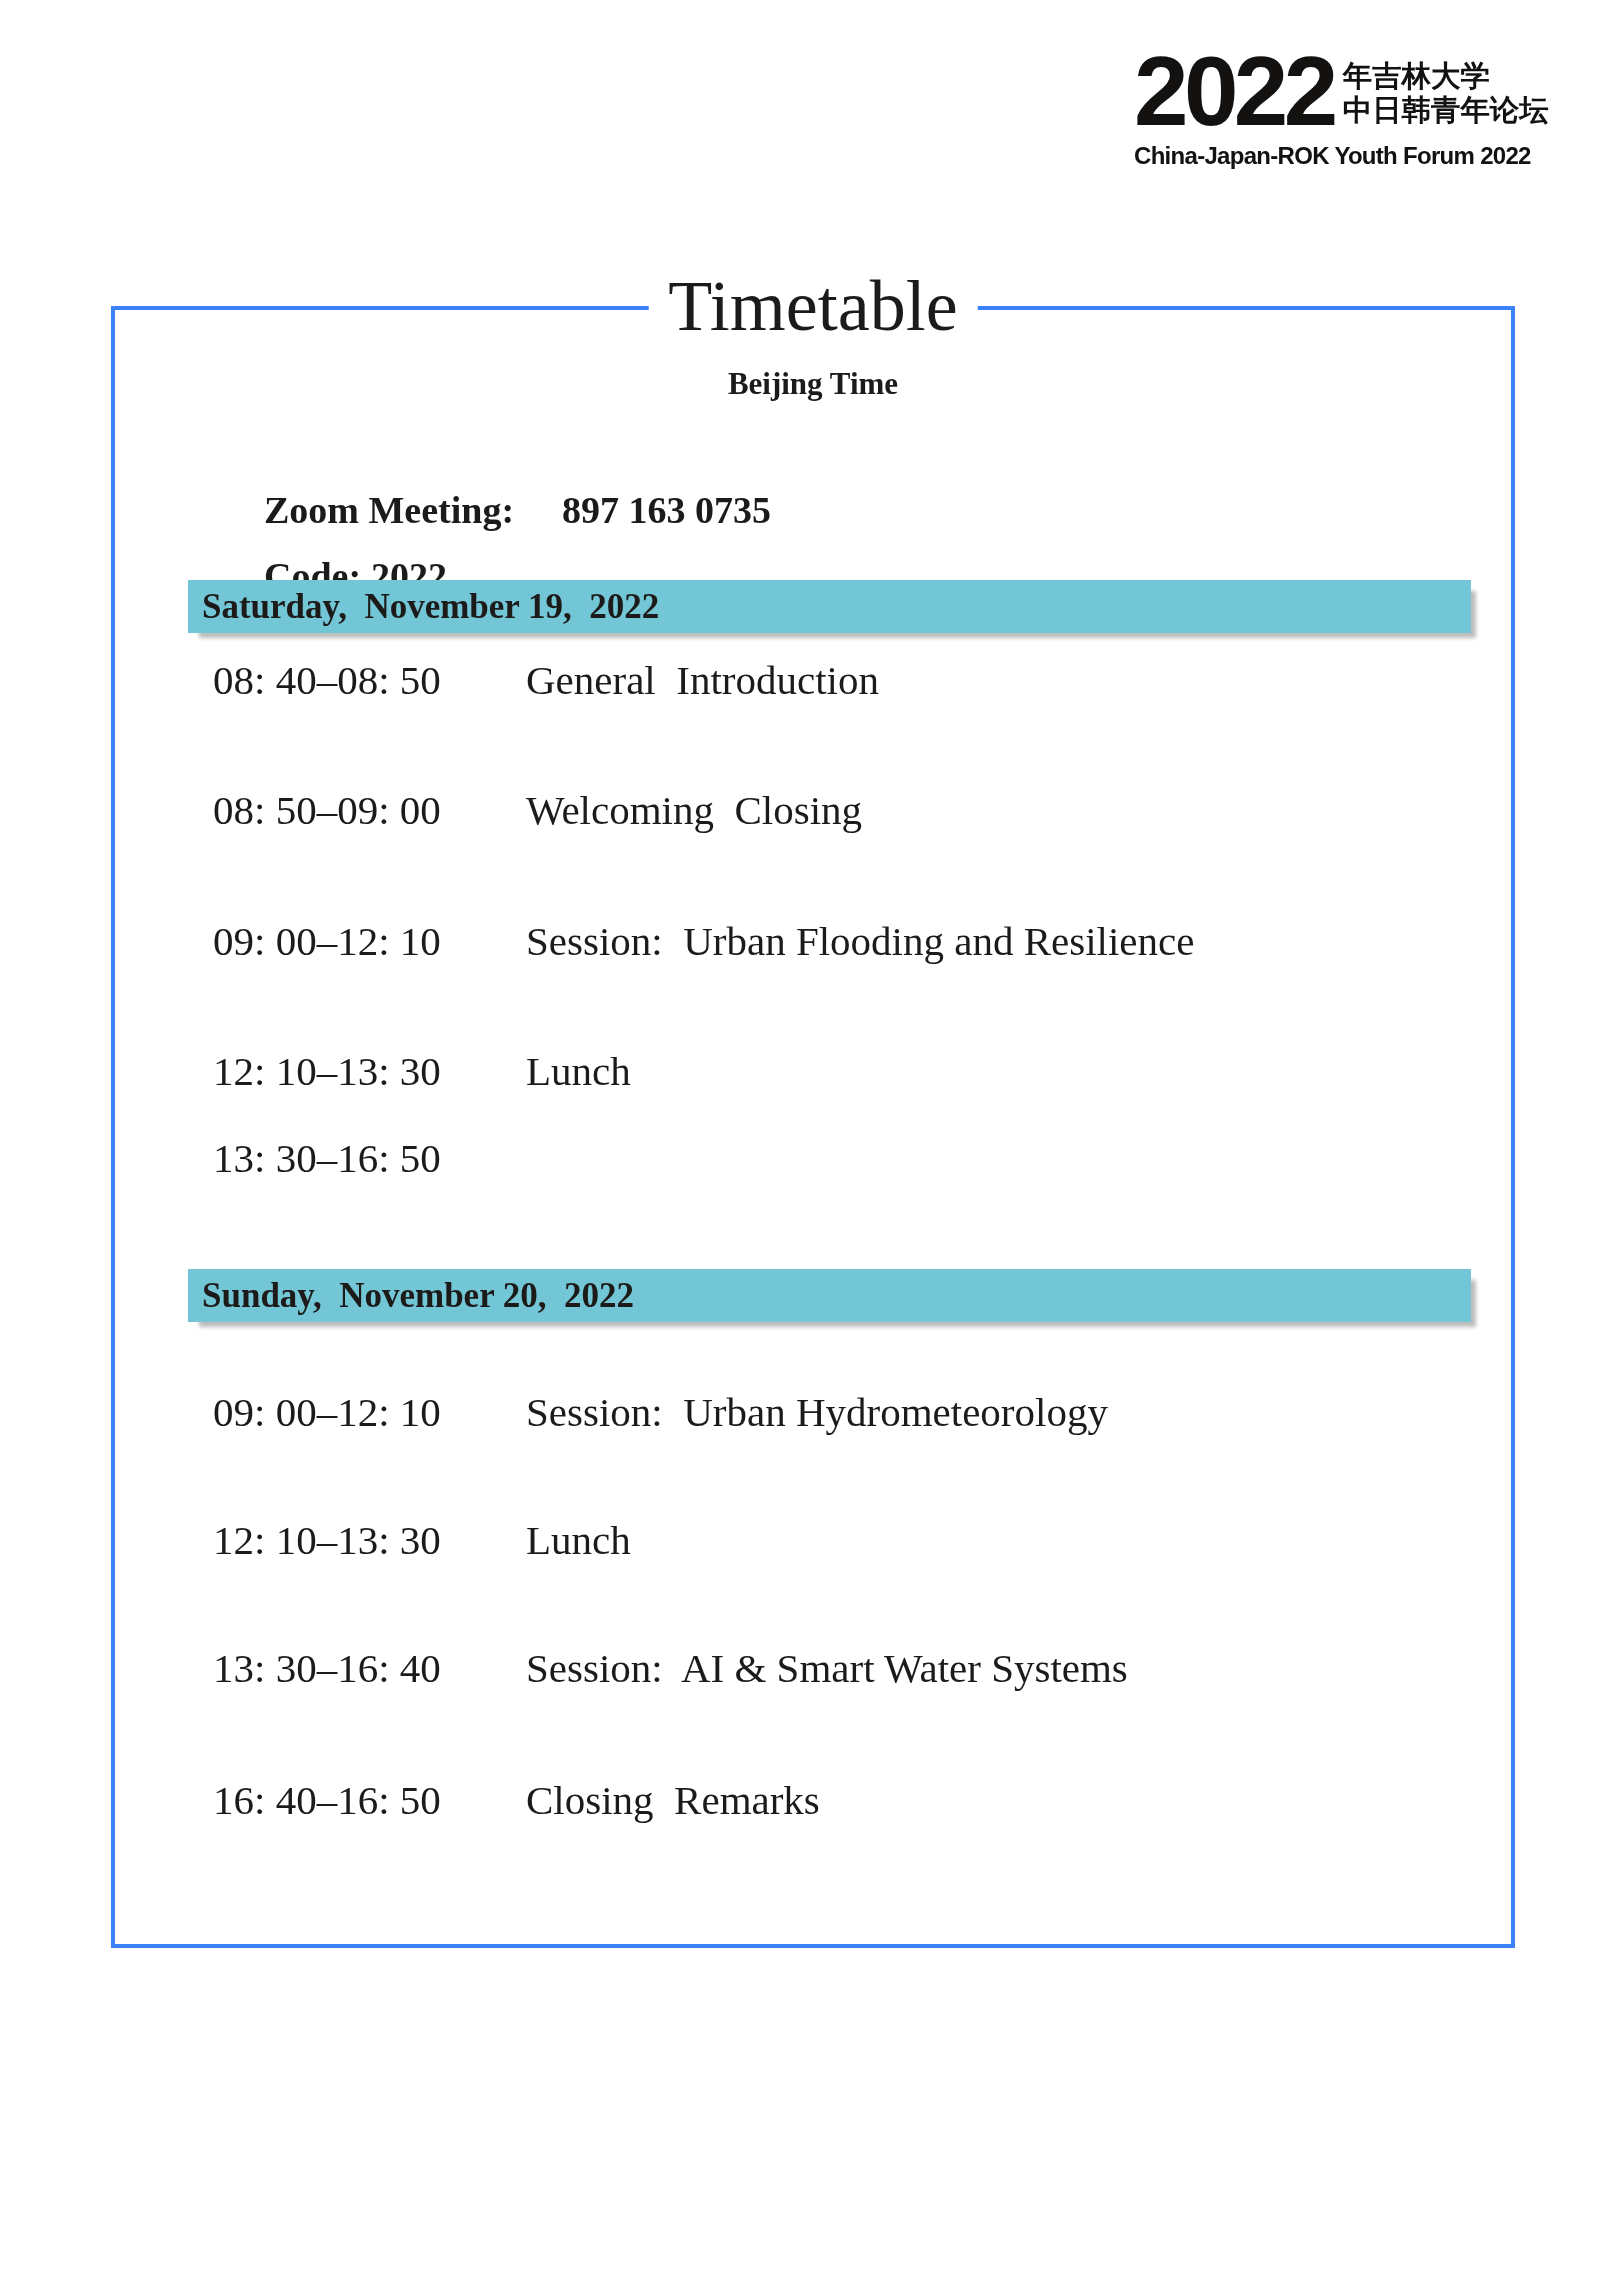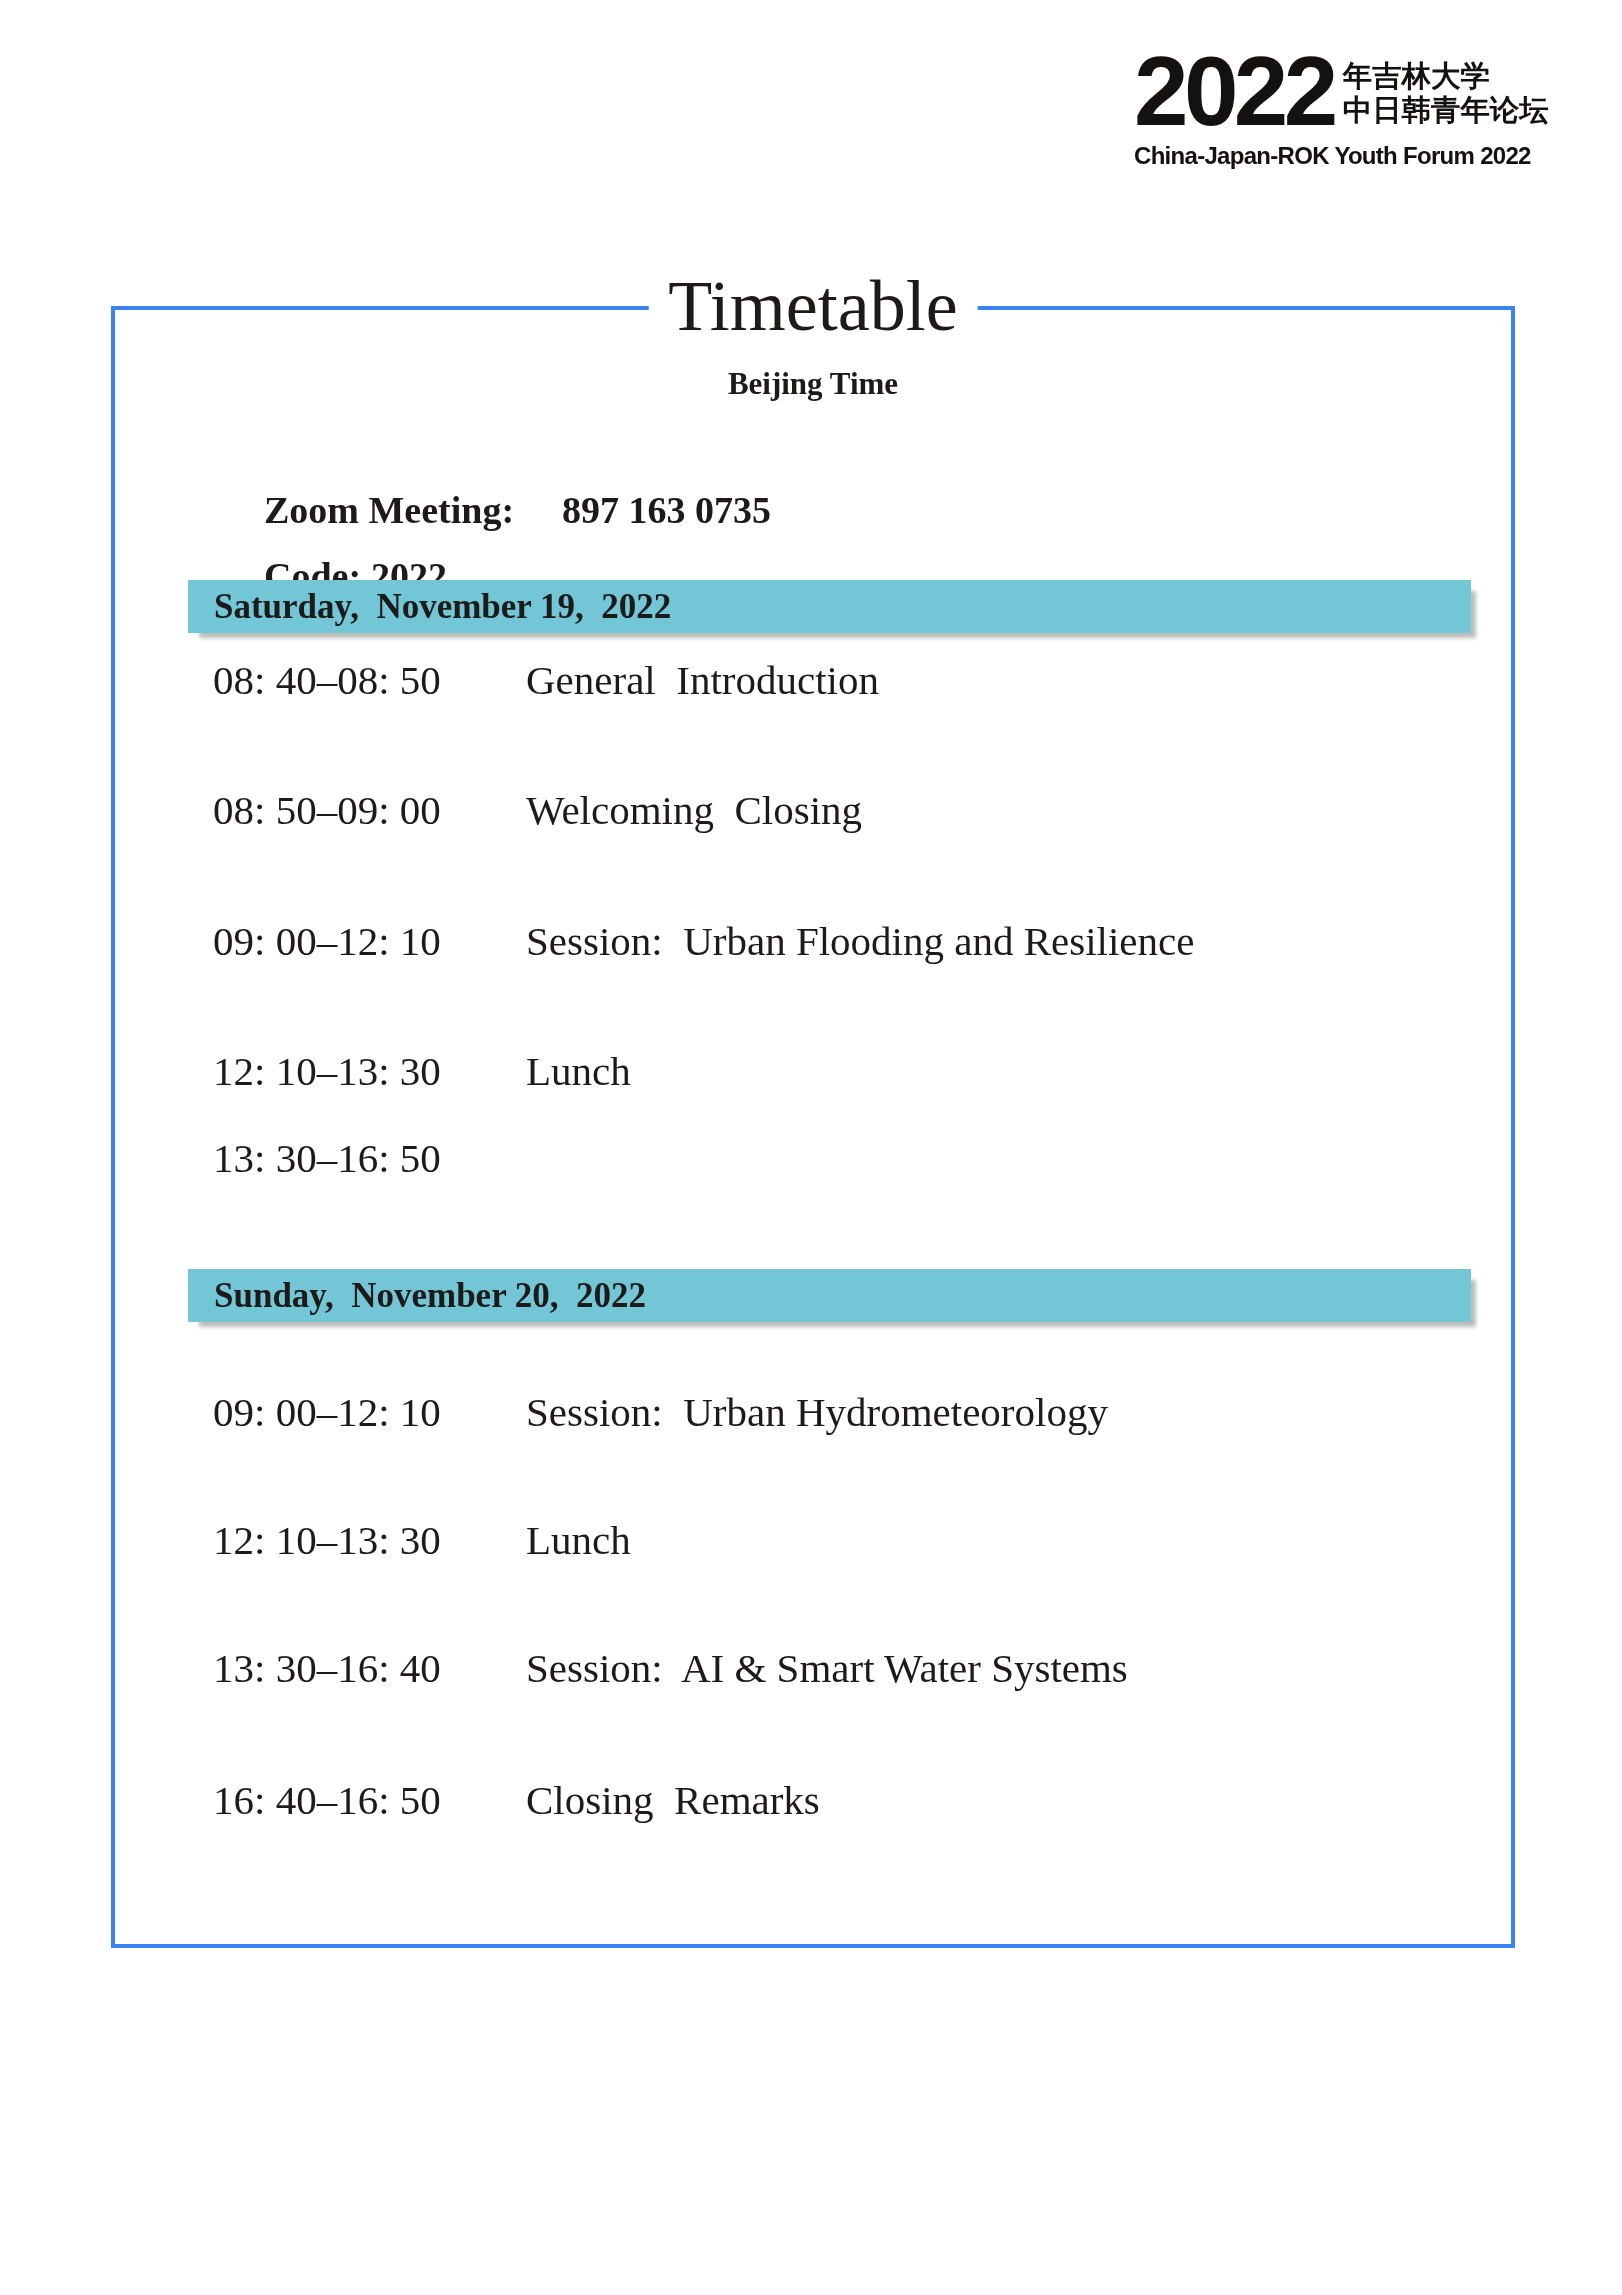--- a/index.html
+++ b/index.html
@@ -58,21 +58,21 @@
   #meeting { top:134px; }
   #code    { top:200px; }
   .sp4 { display:inline-block; width:48px; }
   .sp1 { display:inline-block; width:9.8px; }
 
   .datebar {
     position:absolute; left:73px; width:1283px; height:53px;
     background:#73c6d6;
     box-shadow:7.9px 7.9px 3.9px -3.3px #bdbdbd;
     display:flex; align-items:center;
-    padding-left:26px; box-sizing:border-box;
+    padding-left:14px; box-sizing:border-box;
     font-weight:bold; font-size:35px; white-space:pre;
   }
   #datebar-sat { top:270px; }
   #datebar-sun { top:959px; }
 
   .row {
     position:absolute; left:98px; right:26px;
     display:flex; align-items:flex-end;
     font-size:41px; white-space:pre;
   }

